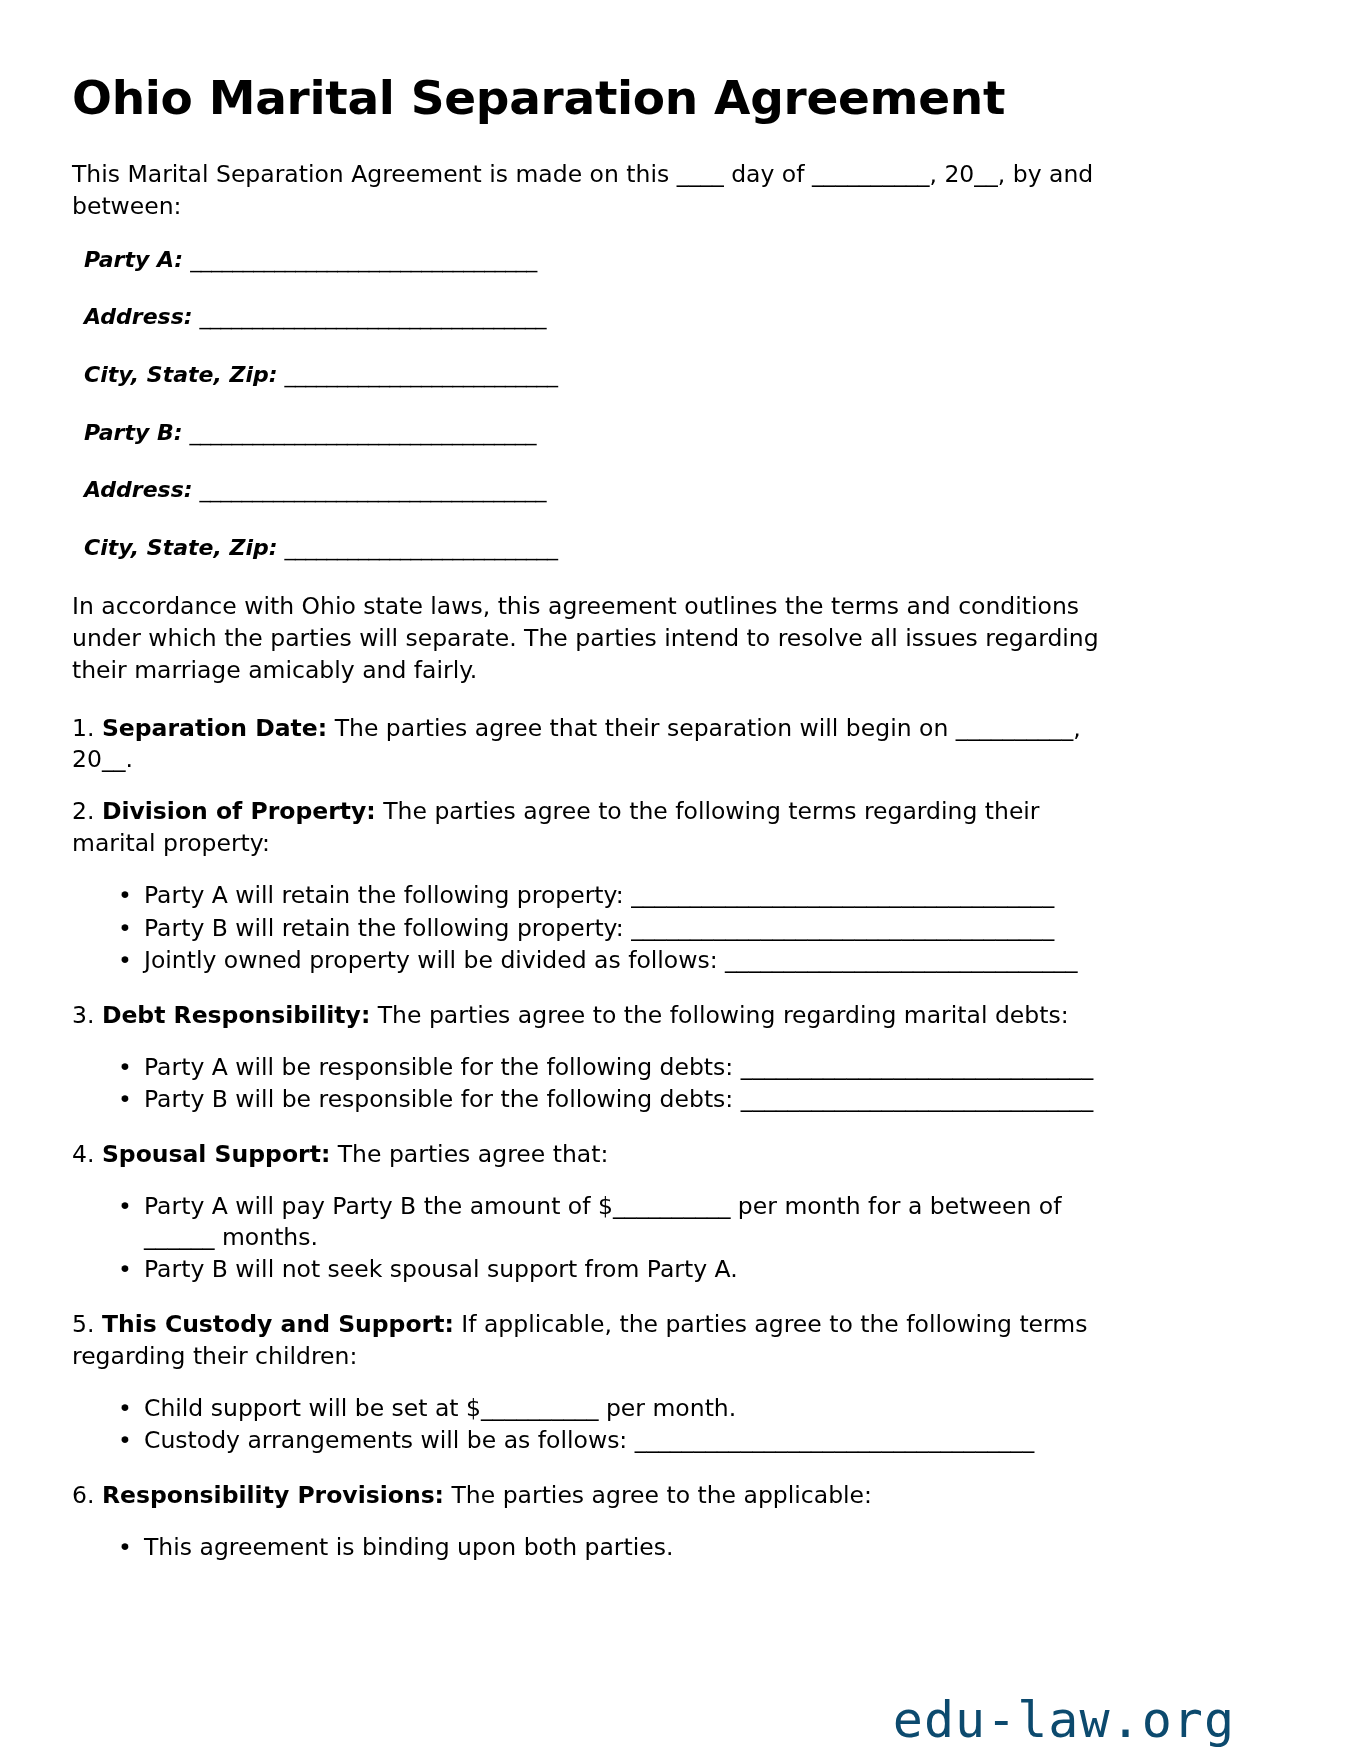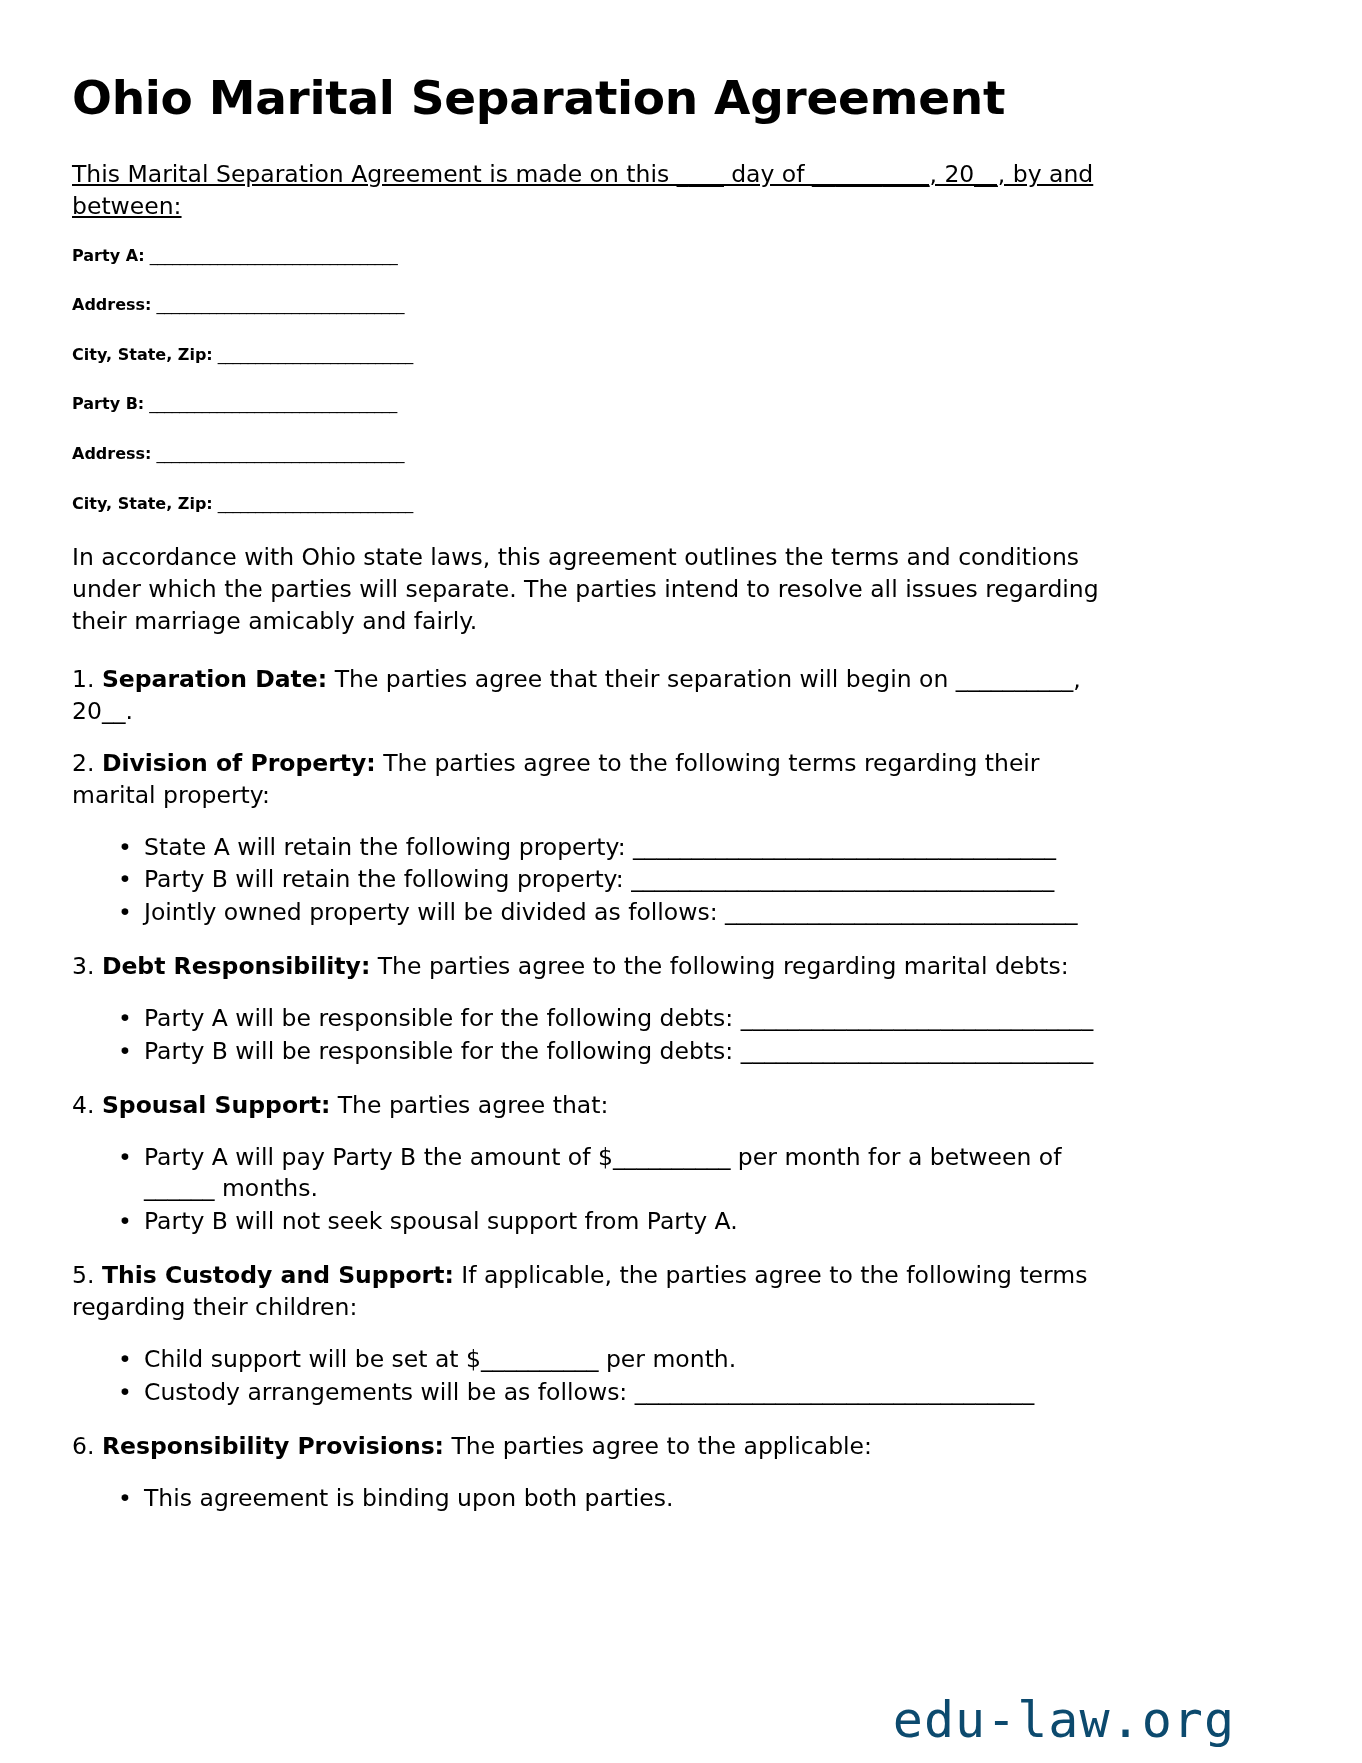--- a/index.html
+++ b/index.html
@@ -31,27 +31,27 @@
     line-height: 1.12;
   }
   .para {
     font-size: 23.5px;
     line-height: 1.36;
     margin: 0 0 26px 0;
     max-width: 1060px;
   }
   .para.tight {
     margin-bottom: 22px;
-    text-decoration: underline;
   }
   .field-row {
-    font-size: 16px;
+    font-size: 22px;
     line-height: 1.35;
-    margin: 0 0 28px 0;
+    margin: 0 0 28px 12px;
     white-space: nowrap;
+    font-style: italic;
   }
   .field-label {
     font-weight: bold;
   }
   .blank {
     font-weight: normal;
     letter-spacing: -0.5px;
   }
   .section {
     font-size: 23.5px;
@@ -137,21 +137,21 @@
       <span class="stitle">Separation Date:</span><span> The parties agree that their separation will begin on __________, 20__.</span>
     </p>
   </div>
 
   <div>
     <p class="section">
       <span class="num">2.</span>
       <span class="stitle">Division of Property:</span><span> The parties agree to the following terms regarding their marital property:</span>
     </p>
     <ul class="bullets">
-      <li>State A will retain the following property: ____________________________________</li>
+      <li>Party A will retain the following property: ____________________________________</li>
       <li>Party B will retain the following property: ____________________________________</li>
       <li>Jointly owned property will be divided as follows: ______________________________</li>
     </ul>
   </div>
 
   <div>
     <p class="section">
       <span class="num">3.</span>
       <span class="stitle">Debt Responsibility:</span><span> The parties agree to the following regarding marital debts:</span>
     </p>

